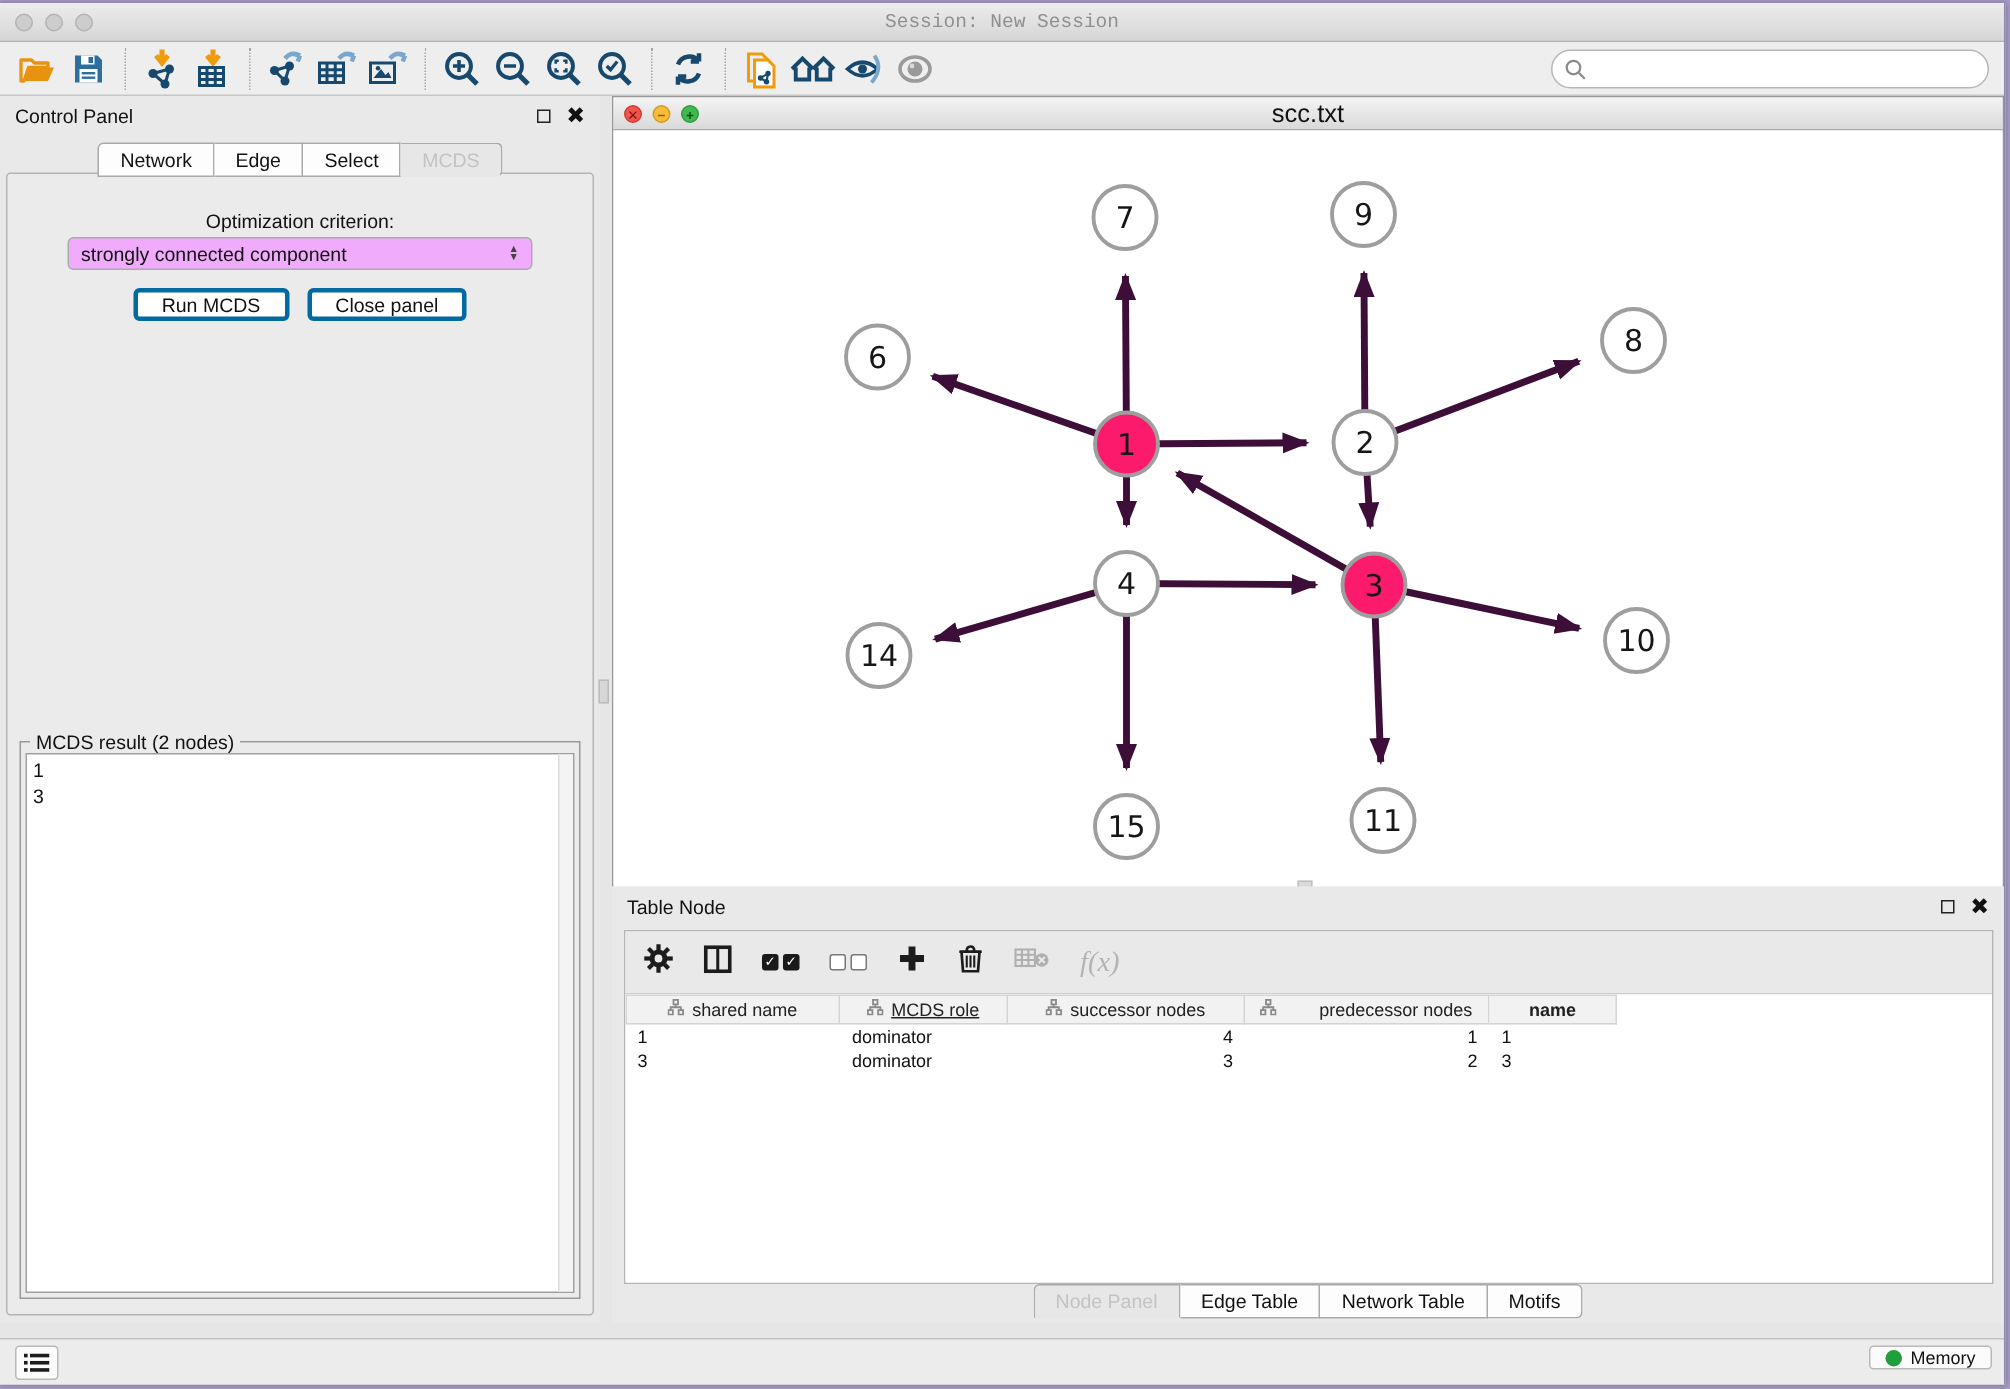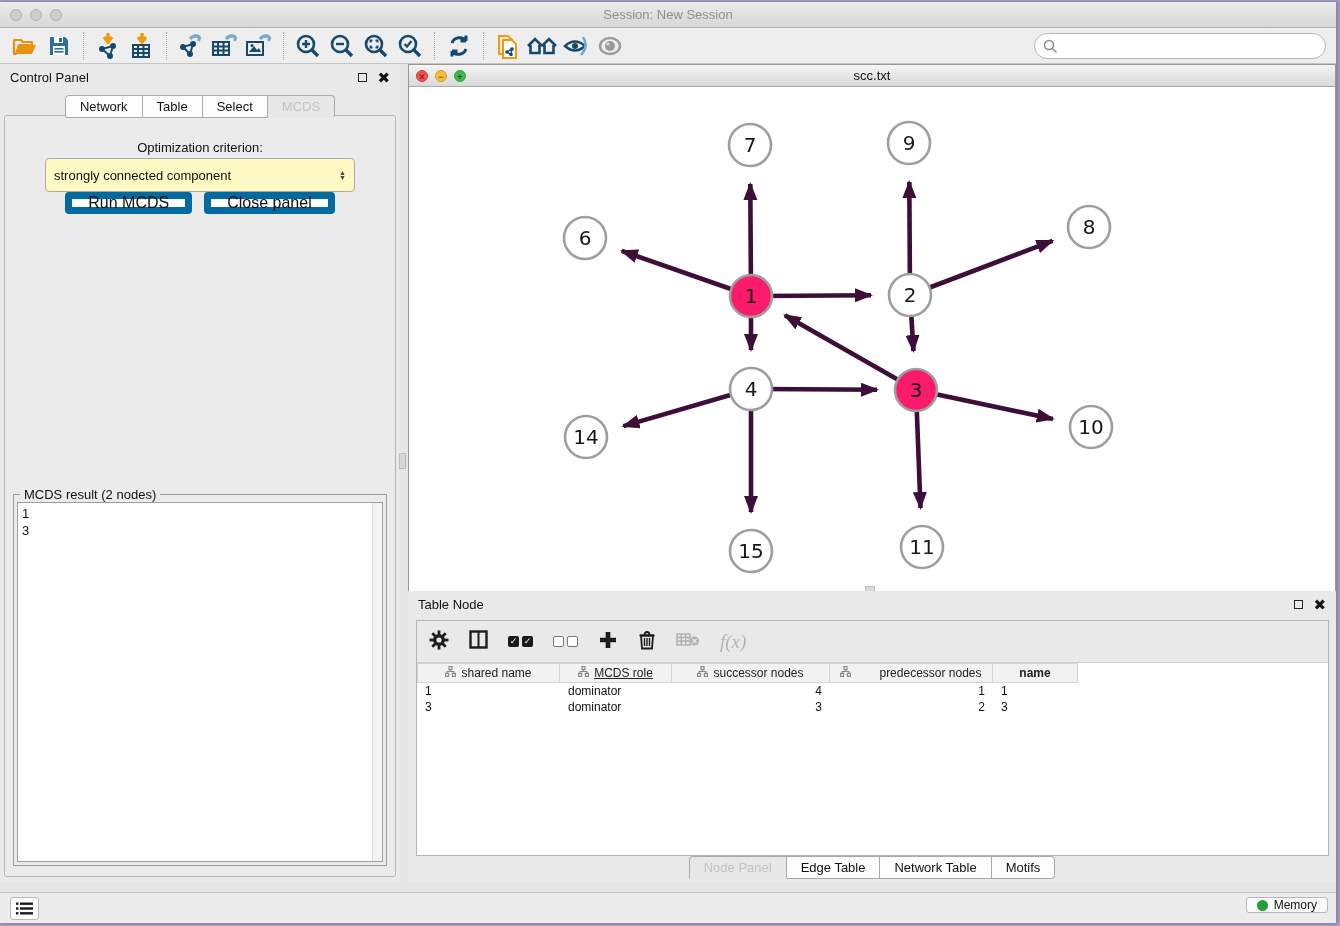--- a/index.html
+++ b/index.html
@@ -1,21 +1,21 @@
 <!DOCTYPE html>
 <html><head>
 <meta charset="utf-8">
 <style>
   * { margin:0; padding:0; box-sizing:border-box; }
   html,body { width:1340px; height:926px; overflow:hidden; }
   body { background:#a89bc6; font-family:"Liberation Sans","DejaVu Sans",sans-serif; position:relative; }
   .window { position:absolute; left:0; top:2px; width:1337px; height:921px; background:#e9e9e9; border-right:1px solid #8f85ab; box-shadow:0 0 4px rgba(0,0,0,.3); display:flex; flex-direction:column; }
 
   
-  .titlebar { height:26px; background:linear-gradient(#ececec,#d6d6d6); border-bottom:1px solid #b4b4b4; position:relative; flex:0 0 auto; }
+  .titlebar { height:26px; background:linear-gradient(#ececec,#d6d6d6); border-bottom:1px solid #b4b4b4; position:relative; flex:0 0 auto;font-family:Liberation Mono, monospace; }
   .tl-dots { position:absolute; left:10px; top:7px; display:flex; gap:8px; }
   .tl-dot { width:12px; height:12px; border-radius:50%; background:#cdcdcd; border:1px solid #b3b3b3; }
   .titlebar .title { text-align:center; line-height:26px; font-size:13px; color:#8f8f8f; }
 
   
   .toolbar { height:36px; background:#eeeeee; border-bottom:1px solid #c6c6c6; display:flex; align-items:center; padding:0 8px; flex:0 0 auto; position:relative; }
   .tbtn { width:34px; height:30px; display:flex; align-items:center; justify-content:center; }
   .tsep { width:1px; height:28px; border-left:1px dotted #a6a6a6; margin:0 7px; }
   .searchbox { position:absolute; right:10px; top:5px; width:292px; height:26px; background:#fff; border:1px solid #b7b7b7; border-radius:13px; display:flex; align-items:center; padding-left:8px; }
   .searchbox svg { flex:0 0 auto; }
@@ -30,37 +30,37 @@
   .phead .sp { flex:1; }
   .float-ico { width:9px; height:9px; border:1.5px solid #222; margin-right:10px; }
   .close-ico { font-size:15px; font-weight:700; color:#111; line-height:9px; }
   .cp-tabs { position:absolute; left:0; top:31px; width:100%; display:flex; justify-content:center; z-index:2; }
   .tab { font-size:13px; padding:3px 14px; background:#fdfdfd; border:1px solid #aaa; border-left:none; color:#111; }
   .tab:first-child { border-left:1px solid #aaa; border-radius:4px 0 0 0; }
   .tab:last-child { border-radius:0 4px 4px 0; }
   .tab.sel { background:#e7e7e7; color:#c3c3c3; border-bottom-color:#e7e7e7; }
   .cp-body { position:absolute; left:4px; top:51px; width:392px; height:762px; border:1px solid #b5b5b5; border-radius:3px; background:#ebebeb; }
   .opt-label { text-align:center; font-size:13px; margin-top:24px; color:#111; }
-  .selectbox { position:absolute; left:40px; top:42px; width:310px; height:22px; background:#fef9c3; border:1px solid #ababab; border-radius:4px; display:flex; align-items:center; font-size:13px; padding:16px 8px; color:#111; }
+  .selectbox { position:absolute; left:40px; top:42px; width:310px; height:22px; background:#f0abfc; border:1px solid #ababab; border-radius:4px; display:flex; align-items:center; font-size:13px; padding:4px 8px; color:#111; }
   .selectbox .sp { flex:1; }
   .chev { display:flex; flex-direction:column; line-height:5px; font-size:7px; color:#444; }
   .btnrow { position:absolute; left:0; top:76px; width:100%; display:flex; justify-content:center; gap:12px; }
-  .pbtn { height:22px; background:#fff; border:7px solid #0369a1; border-radius:4px; font-size:16px; padding:0 16px; color:#111; display:flex; align-items:center; }
+  .pbtn { height:22px; background:#fff; border:3px solid #0369a1; border-radius:4px; font-size:13px; padding:0 16px; color:#111; display:flex; align-items:center; }
   .groupbox { position:absolute; left:8px; top:378px; width:374px; height:372px; border:1px solid #9a9a9a; }
   .grouplegend { position:absolute; left:6px; top:-8px; background:#ebebeb; padding:0 4px; font-size:13px; color:#111; }
   .resultarea { position:absolute; left:3px; top:7px; right:3px; bottom:3px; background:#fff; border:1px solid #9f9f9f; font-size:13px; line-height:17px; padding:2px 4px; white-space:pre; color:#111; }
   .resscroll { position:absolute; right:0; top:0; width:10px; height:100%; background:#f4f4f4; border-left:1px solid #ddd; }
 
   
   .grip { position:absolute; left:399px; top:389px; width:7px; height:16px; background:#d7d7d7; border:1px solid #bbb; }
 
   
   .netwin { position:absolute; left:408px; top:0px; width:928px; height:527px; border:1px solid #979797; background:#fff; display:flex; flex-direction:column; }
   .nettitle { height:22px; background:linear-gradient(#f4f4f4,#d9d9d9); border-bottom:1px solid #aaa; position:relative; flex:0 0 auto; }
-  .nettitle .title { text-align:center; font-size:13px; line-height:22px; color:#111; }
+  .nettitle .title { text-align:center; font-size:17px; line-height:22px; color:#111; }
   .nt-dots { position:absolute; left:7px; top:5px; display:flex; gap:7px; }
   .nt-dot { width:12px; height:12px; border-radius:50%; font-size:9px; font-weight:700; text-align:center; line-height:12px; }
   .nt-red { background:#f1544d; border:1px solid #ce3d37; color:#7e1410; }
   .nt-yel { background:#f5bd38; border:1px solid #d49a28; color:#8a5d07; }
   .nt-grn { background:#3fb950; border:1px solid #2e9e3e; color:#0c4d16; }
   .netcanvas { flex:1; position:relative; background:#fff; }
   .hthumb { position:absolute; left:456px; bottom:2px; width:10px; height:6px; background:#d9d9d9; border:1px solid #c0c0c0; }
 
   
   .tpanel { position:absolute; left:408px; top:527px; width:928px; height:291px; background:#e9e9e9; }
@@ -245,21 +245,21 @@
 
     <div class="cpanel">
       <div class="phead">
         <span>Control Panel</span>
         <span class="sp"></span>
         <span class="float-ico"></span>
         <span class="close-ico">✖</span>
       </div>
       <div class="cp-tabs" id="cp-tabs">
           <span class="tab">Network</span>
-          <span class="tab">Table</span>
+          <span class="tab">Edge</span>
           <span class="tab">Select</span>
           <span class="tab sel">MCDS</span>
         </div>
       <div class="cp-body">
         <div class="opt-label">Optimization criterion:</div>
         <div class="selectbox">
           <span>strongly connected component</span>
           <span class="sp"></span>
           <span class="chev">
               <span>▲</span>

